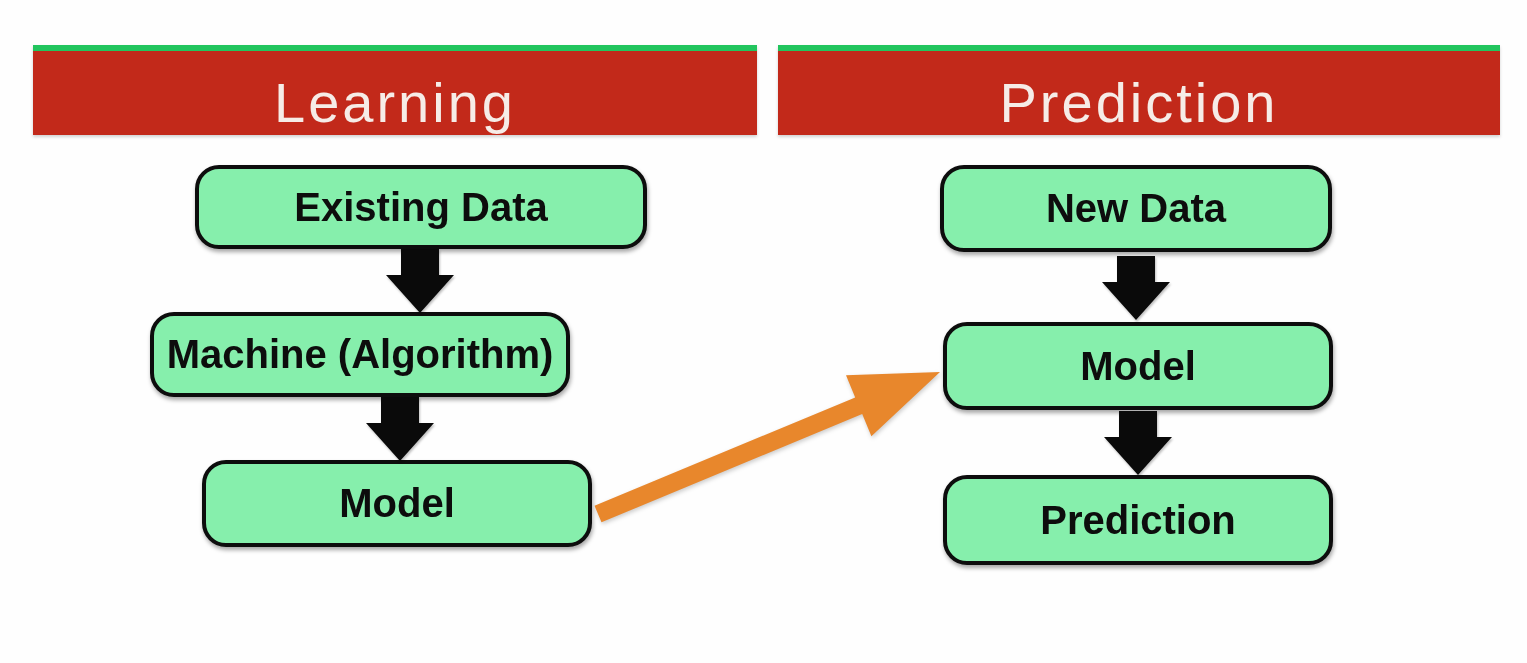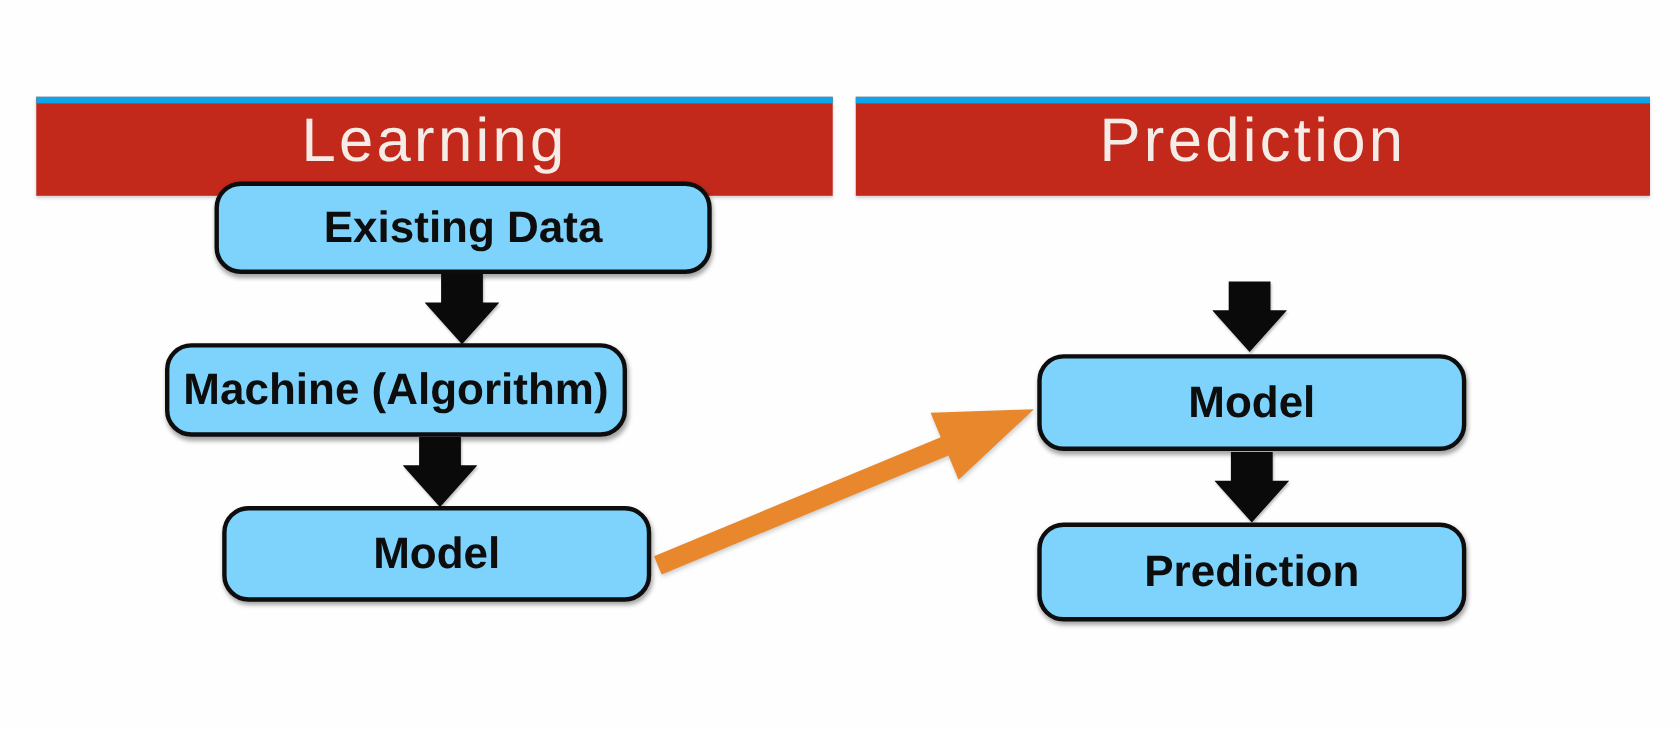--- a/index.html
+++ b/index.html
@@ -9,36 +9,35 @@
     height: 663px;
     background: #fefefe;
     font-family: "Liberation Sans", sans-serif;
     overflow: hidden;
   }
   .banner {
     position: absolute;
     top: 45px;
     height: 84px;
     background: #c2291a;
-    border-top: 6px solid #0ea5e9;
+    border-top: 6px solid #22c55e;
     color: #f6ece7;
     display: flex;
-    align-items: flex-start;
+    align-items: flex-end;
     justify-content: center;
     font-size: 56px;
     font-weight: 400;
     letter-spacing: 3px;
     box-shadow: 0 2px 3px rgba(0,0,0,0.18);
-    margin-top: 43px;
   }
   .banner-learning  { left: 33px;  width: 724px; }
   .banner-prediction{ left: 778px; width: 722px; }
   .node {
     position: absolute;
-    background: #7dd3fc;
+    background: #86efac;
     border: 4px solid #0d0d0d;
     border-radius: 24px;
     display: flex;
     align-items: center;
     justify-content: center;
     font-size: 40px;
     font-weight: bold;
     color: #0d0d0d;
     box-shadow: 1px 3px 4px rgba(0,0,0,0.35);
     box-sizing: border-box;
@@ -81,20 +80,23 @@
   <div class="node node-existing">
     <span>Existing Data</span>
   </div>
   <div class="node node-machine">
     <span>Machine (Algorithm)</span>
   </div>
   <div class="node node-model-l">
     <span>Model</span>
   </div>
 
+  <div class="node node-newdata">
+    <span>New Data</span>
+  </div>
   <div class="node node-model-r">
     <span>Model</span>
   </div>
   <div class="node node-prediction">
     <span>Prediction</span>
   </div>
 
   <svg class="down-arrow arrow-l1" width="68" height="64" viewBox="0 0 68 64">
     <polygon points="15,0 53,0 53,26 68,26 34,64 0,26 15,26" fill="#0a0a0a"></polygon>
   </svg>

